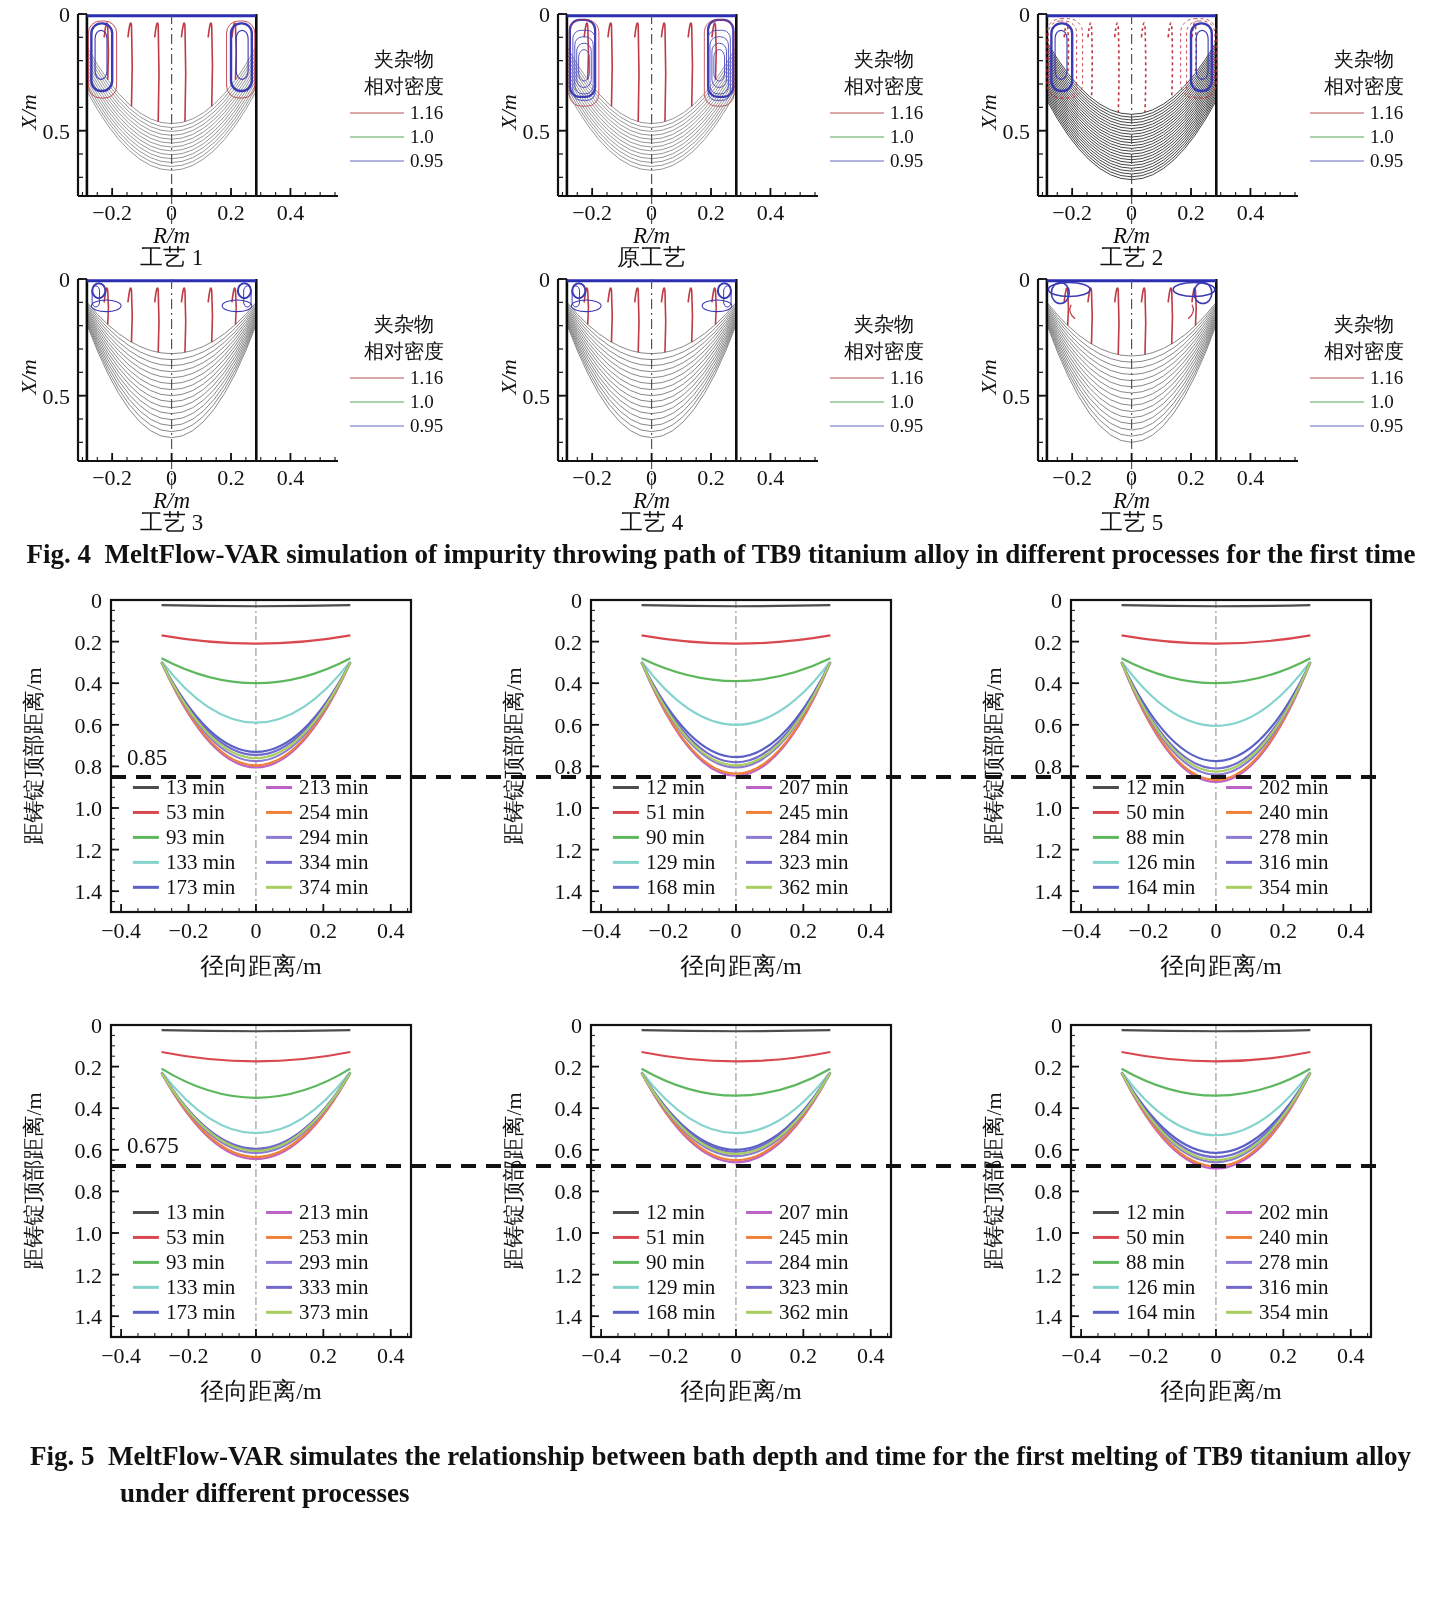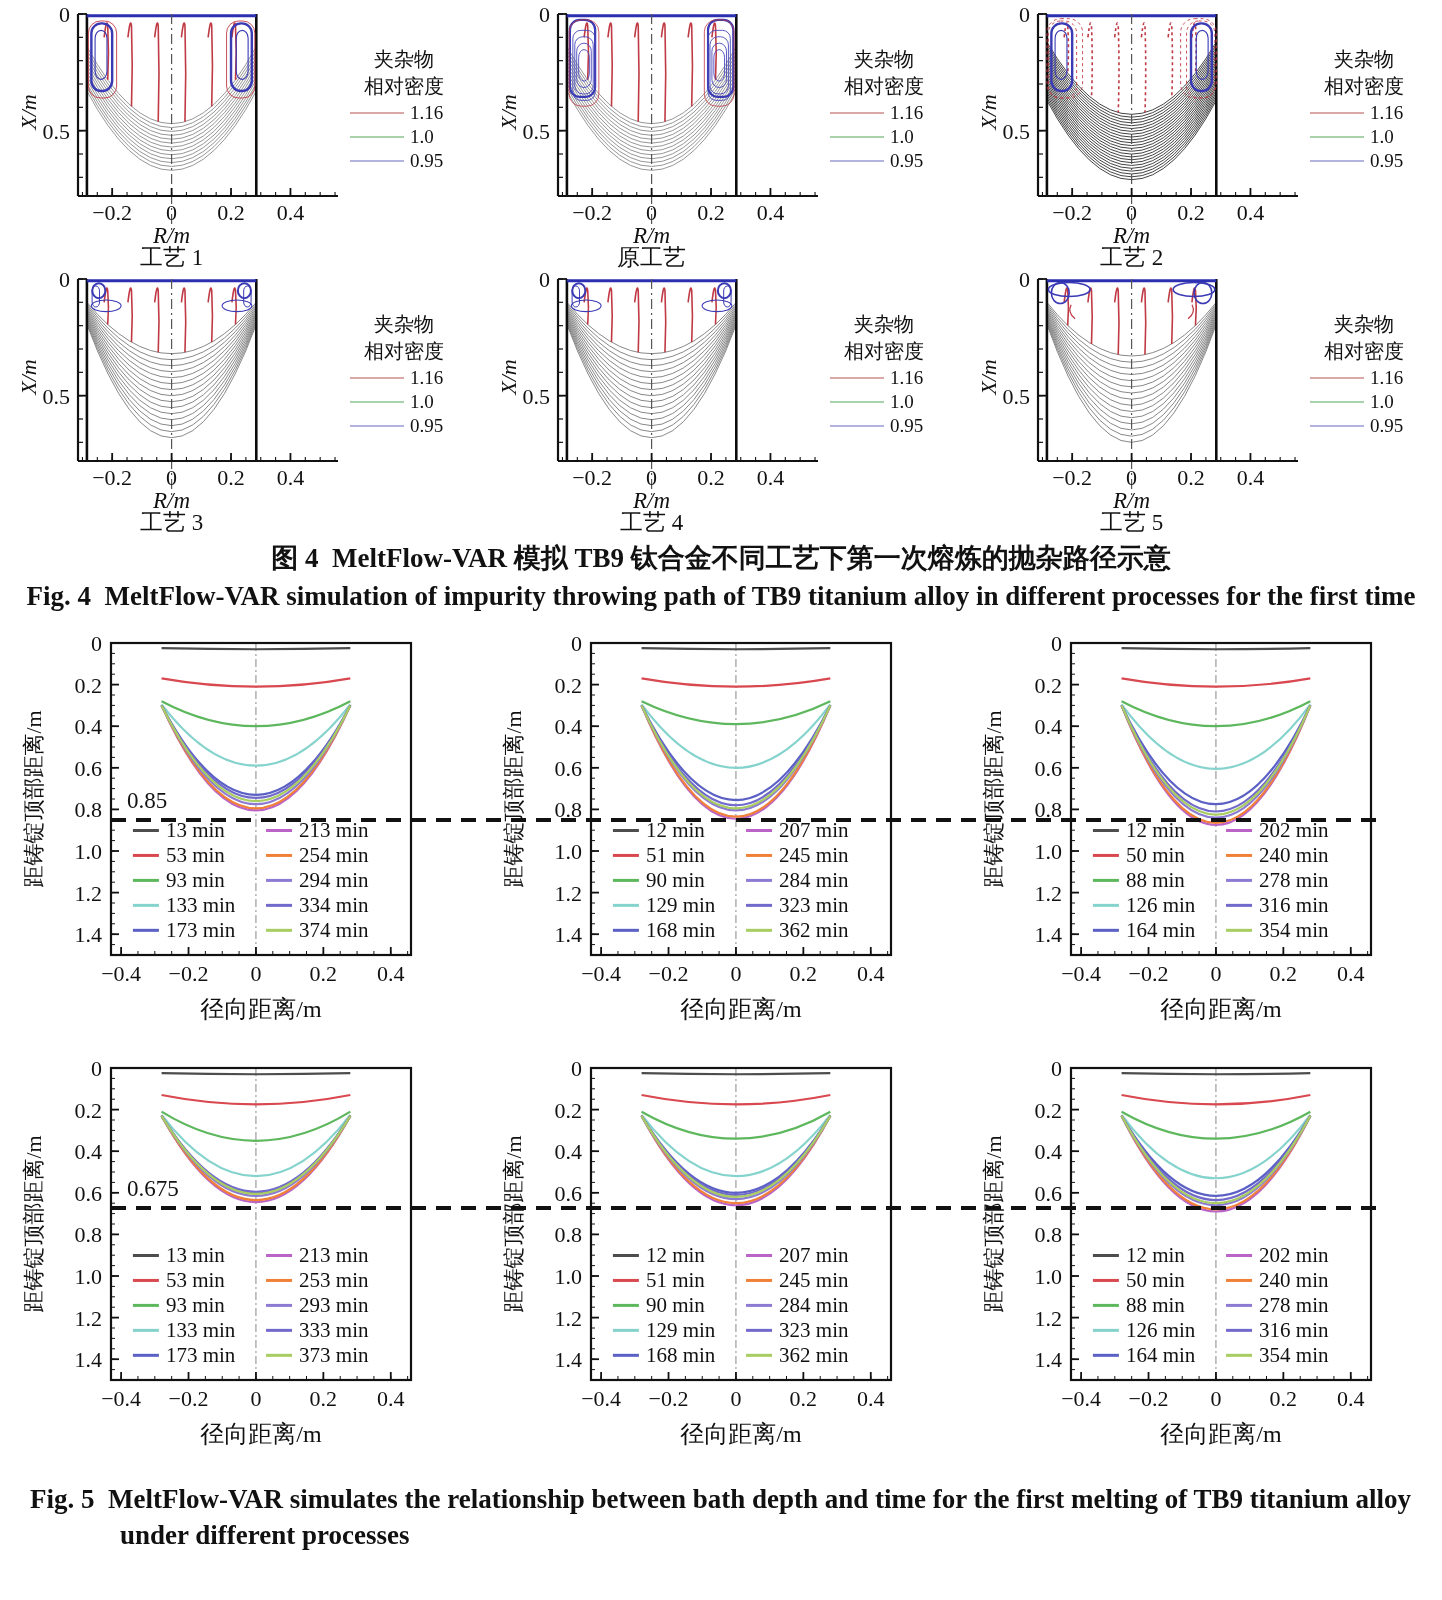--- a/index.html
+++ b/index.html
@@ -543,21 +543,20 @@
           <text x="398" y="62" font-size="20" text-anchor="middle" fill="#111" font-family="&quot;Liberation Serif&quot;,&quot;DejaVu Serif&quot;,serif">夹杂物</text>
           <text x="398" y="89" font-size="20" text-anchor="middle" fill="#111" font-family="&quot;Liberation Serif&quot;,&quot;DejaVu Serif&quot;,serif">相对密度</text>
           <line x1="344" y1="109" x2="398" y2="109" stroke="#cf8b8b" stroke-width="1.6"></line>
           <text x="404" y="115" font-size="19" text-anchor="start" fill="#111" font-family="&quot;Liberation Serif&quot;,&quot;DejaVu Serif&quot;,serif">1.16</text>
           <line x1="344" y1="133" x2="398" y2="133" stroke="#8fc48f" stroke-width="1.6"></line>
           <text x="404" y="139" font-size="19" text-anchor="start" fill="#111" font-family="&quot;Liberation Serif&quot;,&quot;DejaVu Serif&quot;,serif">1.0</text>
           <line x1="344" y1="157" x2="398" y2="157" stroke="#9a9ad6" stroke-width="1.6"></line>
           <text x="404" y="163" font-size="19" text-anchor="start" fill="#111" font-family="&quot;Liberation Serif&quot;,&quot;DejaVu Serif&quot;,serif">0.95</text>
         </svg>
       </div>
-    <p class="cap cap-center">图 4  MeltFlow-VAR 模拟 TB9 钛合金不同工艺下第一次熔炼的抛杂路径示意</p>
     <p class="cap cap-en4">Fig. 4  MeltFlow-VAR simulation of impurity throwing path of TB9 titanium alloy in different processes for the first time</p>
   </section>
 
   <section>
     <div id="fig5-rows">
         <div class="fig5-row">
           <svg width="460" height="425" viewBox="0 0 460 425">
             <line x1="244.9438202247191" y1="14" x2="244.9438202247191" y2="326" stroke="#888" stroke-width="1" stroke-dasharray="8,3,2,3"></line>
             <path d="M 150.56179775280899 19.2 Q 244.9438202247191 21.28 339.3258426966292 19.2" fill="none" stroke="#4d4d4d" stroke-width="2.2"></path>
             <path d="M 150.56179775280899 49.36 Q 244.9438202247191 66 339.3258426966292 49.36" fill="none" stroke="#d9484f" stroke-width="2.2"></path>

